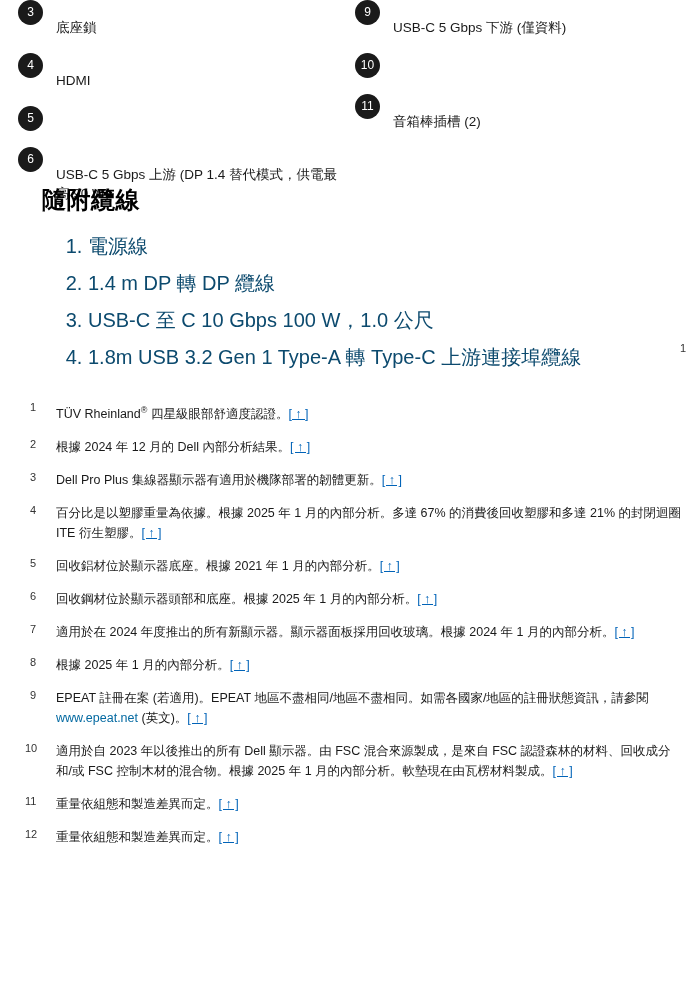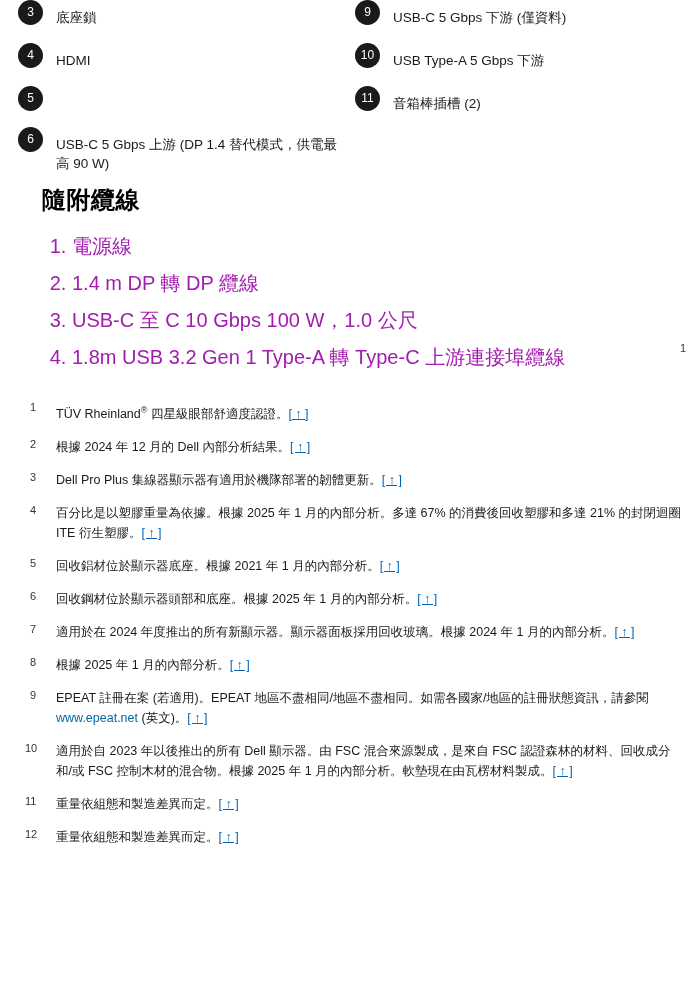--- a/index.html
+++ b/index.html
@@ -47,21 +47,21 @@
     font-size: 12px;
     line-height: 25px;
     text-align: center;
     font-family: "Liberation Sans", sans-serif;
   }
   .legend-text {
     margin-left: 13px;
     font-size: 13.5px;
     line-height: 19px;
     color: #1a1a1a;
-    padding-top: 8px;
+    padding-top: 18px;
   }
 
   
   .cables {
     position: absolute;
     left: 42px;
     top: 184px;
     width: 640px;
   }
   .cables-title {
@@ -72,22 +72,23 @@
     letter-spacing: 0.5px;
   }
   ol.cable-list {
     margin: 0;
     padding-left: 30px;
     list-style-type: decimal;
   }
   ol.cable-list li {
     font-size: 20px;
     line-height: 33px;
-    color: #a21caf;
+    color: #0c4a6e;
     margin-bottom: 4px;
+    margin-left: 16px;
   }
   .tiny-marker {
     position: absolute;
     right: -4px;
     top: 158px;
     font-size: 11px;
     color: #333;
   }
 
   
@@ -151,21 +152,20 @@
     </div>
   </div>
 
   <div class="legend-col right">
     <div class="legend-row">
       <div class="badge">9</div>
       <div class="legend-text">USB-C 5 Gbps 下游 (僅資料)</div>
     </div>
     <div class="legend-row">
       <div class="badge">10</div>
-      <div class="legend-text">USB Type-A 5 Gbps 下游</div>
     </div>
     <div class="legend-row">
       <div class="badge">11</div>
       <div class="legend-text">音箱棒插槽 (2)</div>
     </div>
   </div>
 
 </div>
 
 <div class="cables">

